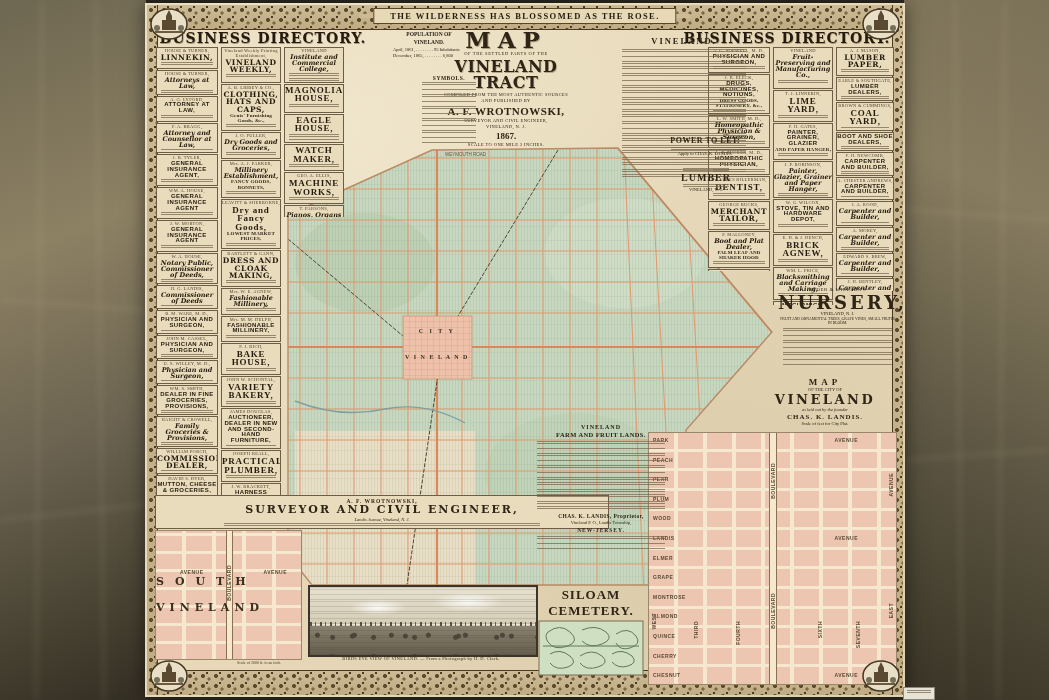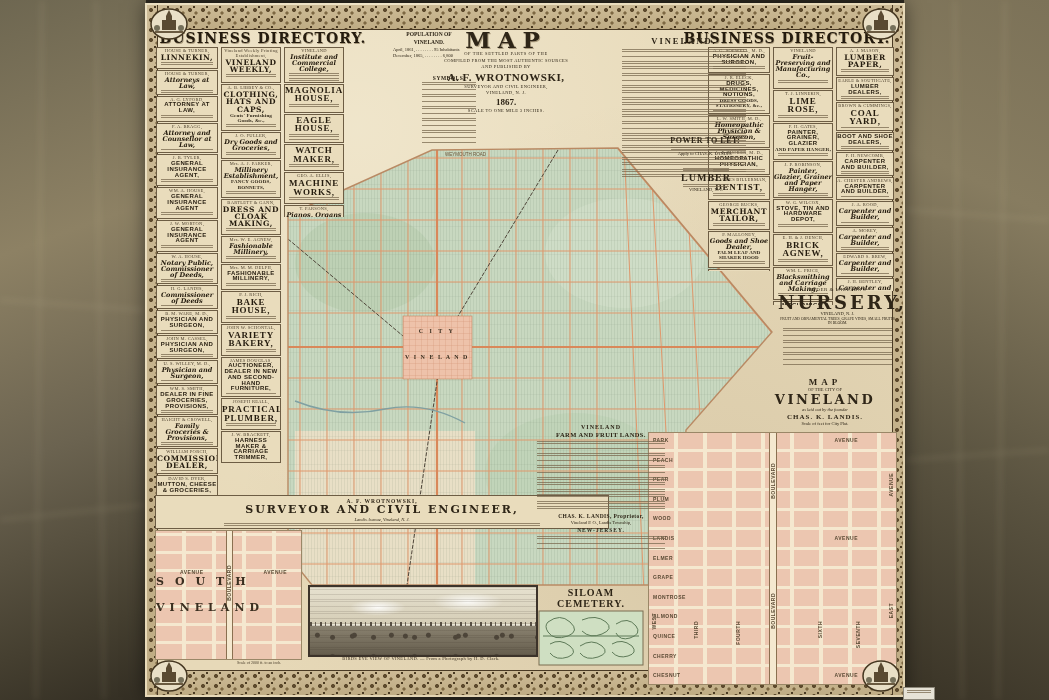--- a/index.html
+++ b/index.html
@@ -106,21 +106,21 @@
   .south-big{position:absolute;width:100%;text-align:left;font-weight:bold;color:#3a2f20;
              font-family:"DejaVu Serif",serif;}
   .scale-note{position:absolute;font-size:4px;color:#4a3e2c;}
   
   .farm{position:absolute;left:392px;top:421px;width:128px;text-align:center;line-height:1.2;}
   .farm-h1{font-size:6px;letter-spacing:1px;font-weight:bold;}
   .farm-h2{font-size:6.5px;font-weight:bold;letter-spacing:.4px;}
   .prop{font-size:5.5px;font-weight:bold;letter-spacing:.4px;margin-top:2px;}
   
   .cem{position:absolute;left:390px;top:584px;width:112px;text-align:center;}
-  .cem-h{font-weight:bold;font-size:10px;letter-spacing:1px;}
+  .cem-h{font-weight:bold;font-size:13px;letter-spacing:1px;}
   
   .birdseye{position:absolute;left:163px;top:582px;width:226px;height:68px;
             border:2px solid #3c332a;background:#e9e4d4;overflow:hidden;}
   .be-sky{position:absolute;inset:0 0 45% 0;background:
       radial-gradient(ellipse 40px 12px at 30% 55%,rgba(255,255,255,.9),transparent 70%),
       radial-gradient(ellipse 50px 14px at 70% 40%,rgba(255,255,255,.85),transparent 70%),
       linear-gradient(#e6e1cf,#d5cdb6);}
   .be-town{position:absolute;left:0;right:0;top:52%;height:6px;
       background:repeating-linear-gradient(90deg,#5a5246 0,#5a5246 2px,transparent 2px,transparent 5px,#6b6254 5px,#6b6254 6px,transparent 6px,transparent 10px);}
   .be-ground{position:absolute;left:0;right:0;bottom:0;height:42%;
@@ -229,20 +229,21 @@
         </g>
         <text x="300" y="153" font-size="4.5" fill="#6b5337" font-family="Liberation Sans, sans-serif">WEYMOUTH ROAD</text>
       </g>
       <path d="M143,212 L287,147 L473,145 L627,329 L541,427 L533,557 L505,582 L167,582 L143,552 Z" fill="none" stroke="#b98a64" stroke-width="1.4"></path>
     </svg>
 
     <div class="frame frame-top"></div>
     <div class="frame frame-bottom"></div>
     <div class="frame frame-left"></div>
     <div class="frame frame-right"></div>
+    <div class="ribbon"><span>THE WILDERNESS HAS BLOSSOMED AS THE ROSE.</span></div>
 
     <svg class="vignette" style="left:4px;top:4px" viewBox="0 0 40 34">
         <ellipse cx="20" cy="17" rx="18" ry="15" fill="#e9dfc6" stroke="#453721" stroke-width="1.5"></ellipse>
         <g fill="#5a4a32">
           <path d="M17 9 l3 -6 3 6 v4 h-6z"></path>
           <rect x="13" y="13" width="14" height="10"></rect>
           <circle cx="8" cy="21" r="3" fill="#75705a"></circle>
           <circle cx="32" cy="21" r="3" fill="#75705a"></circle>
           <rect x="6" y="24" width="28" height="2" fill="#6b5b41"></rect>
         </g>
@@ -380,20 +381,26 @@
           <div class="ad-h v2">Dry Goods and Groceries,</div>
           <div class="fp" style="height: 4.8px;"></div>
         </div>
         <div class="ad">
           <div class="ad-n">Mrs. A. J. PARKER,</div>
           <div class="ad-h v2">Millinery Establishment,</div>
           <div class="ad-h2">FANCY GOODS, BONNETS,</div>
           <div class="fp" style="height: 4.8px;"></div>
         </div>
         <div class="ad">
+          <div class="ad-n">LEAVITT &amp; SHERBORNE,</div>
+          <div class="ad-h v4">Dry and Fancy Goods,</div>
+          <div class="ad-h2">LOWEST MARKET PRICES,</div>
+          <div class="fp" style="height: 4.8px;"></div>
+        </div>
+        <div class="ad">
           <div class="ad-n">BARTLETT &amp; GANN,</div>
           <div class="ad-h v3">DRESS AND CLOAK MAKING,</div>
           <div class="fp" style="height: 4.8px;"></div>
         </div>
         <div class="ad">
           <div class="ad-n">Mrs. W. E. AGNEW,</div>
           <div class="ad-h v2">Fashionable Millinery,</div>
           <div class="fp" style="height: 4.8px;"></div>
         </div>
         <div class="ad">
@@ -481,35 +488,35 @@
           <div class="ad-h v4">DENTIST,</div>
           <div class="fp" style="height: 4.8px;"></div>
         </div>
         <div class="ad">
           <div class="ad-n">GEORGE BUCKS,</div>
           <div class="ad-h v3">MERCHANT TAILOR,</div>
           <div class="fp" style="height: 4.8px;"></div>
         </div>
         <div class="ad">
           <div class="ad-n">P. MALLONEY,</div>
-          <div class="ad-h v2">Goods and Shoe Dealer,</div>
+          <div class="ad-h v2">Boot and Plat Dealer,</div>
           <div class="ad-h2">PALM LEAF AND SHAKER HOOD</div>
           <div class="fp" style="height: 4.8px;"></div>
         </div>
         <div class="ad"></div>
       </div>
     <div class="col" style="left:627px;width:62px;height:258px">
         <div class="ad">
           <div class="ad-n">VINELAND</div>
           <div class="ad-h v2">Fruit-Preserving and Manufacturing Co.,</div>
           <div class="fp" style="height: 7.2px;"></div>
         </div>
         <div class="ad">
           <div class="ad-n">T. J. LINNEKIN,</div>
-          <div class="ad-h v4">LIME ROSE,</div>
+          <div class="ad-h v4">LIME YARD,</div>
           <div class="fp" style="height: 4.8px;"></div>
         </div>
         <div class="ad">
           <div class="ad-n">F. H. GATES,</div>
           <div class="ad-h v5">PAINTER, GRAINER, GLAZIER</div>
           <div class="ad-h2">AND PAPER HANGER,</div>
           <div class="fp" style="height: 4.8px;"></div>
         </div>
         <div class="ad">
           <div class="ad-n">J. P. ROBINSON,</div>
@@ -582,20 +589,21 @@
         </div>
         <div class="ad">
           <div class="ad-n">J. H. BENTLEY,</div>
           <div class="ad-h v2">Carpenter and Builder,</div>
         </div>
       </div>
 
     <div class="title-block">
       <div class="tb-map">MAP</div>
       <div class="tb-sub">OF THE SETTLED PARTS OF THE</div>
+      <div class="tb-tract">VINELAND TRACT</div>
       <div class="tb-line">COMPILED FROM THE MOST AUTHENTIC SOURCES</div>
       <div class="tb-line">AND PUBLISHED BY</div>
       <div class="tb-name">A. F. WROTNOWSKI,</div>
       <div class="tb-line">SURVEYOR AND CIVIL ENGINEER,</div>
       <div class="tb-line">VINELAND, N. J.</div>
       <div class="tb-year">1867.</div>
       <div class="tb-line">SCALE TO ONE MILE 3 INCHES.</div>
     </div>
 
     <div class="pop-block">

